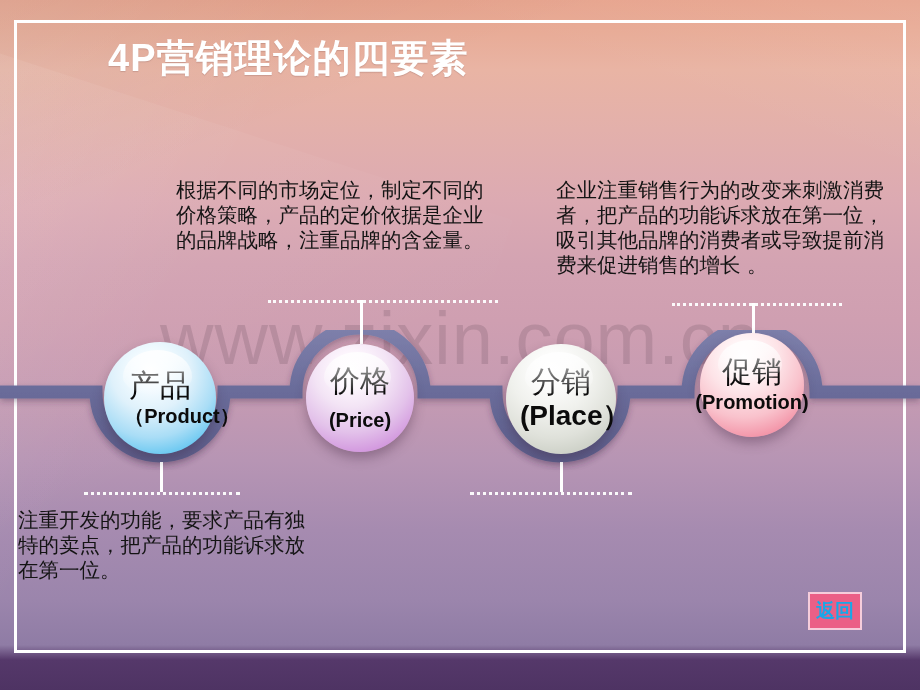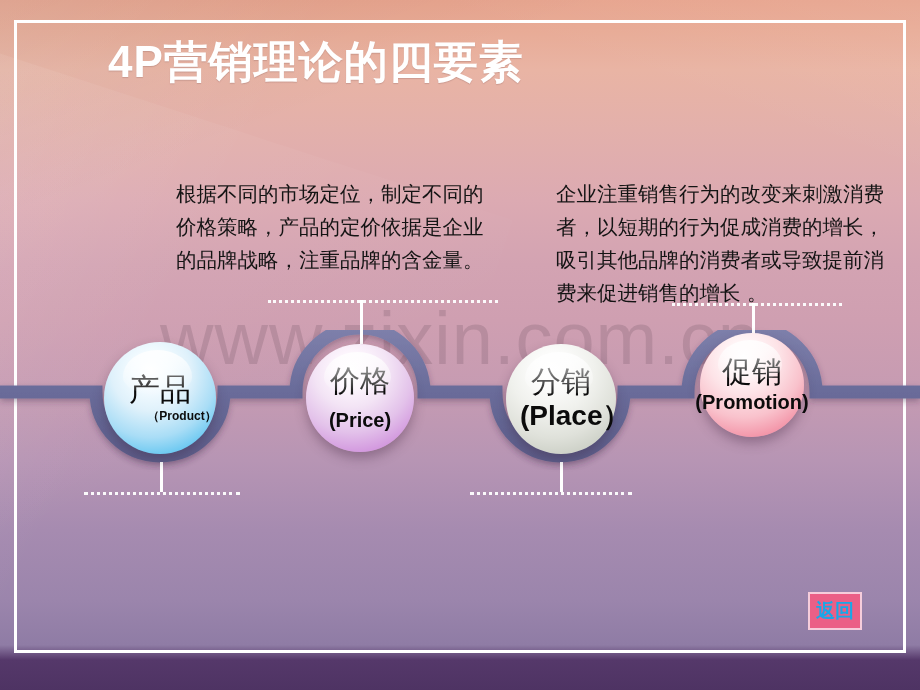--- a/index.html
+++ b/index.html
@@ -86,21 +86,21 @@
     white-space: nowrap;
     pointer-events: none;
     user-select: none;
   }
 
   
   .title {
     position: absolute;
     left: 108px;
     top: 33px;
-    font-size: 44px;
+    font-size: 38px;
     font-weight: bold;
     color: #ffffff;
     letter-spacing: 1px;
     white-space: nowrap;
     text-shadow: 0 1px 1px rgba(120,80,80,0.25);
   }
 
   
   .band {
     position: absolute;
@@ -110,21 +110,21 @@
     height: 140px;
     pointer-events: none;
   }
 
   
   .txt {
     position: absolute;
     color: #141414;
     font-family: "DejaVu Sans", "Liberation Sans", sans-serif;
     font-size: 20.5px;
-    line-height: 33px;
+    line-height: 25px;
     letter-spacing: 0px;
     white-space: pre-line;
   }
   .txt-price    { left: 176px; top: 178px; width: 320px; }
   .txt-promo    { left: 556px; top: 178px; width: 330px; }
   .txt-product  { left: 18px;  top: 508px; width: 300px; }
   .txt-place    { left: 392px; top: 508px; width: 390px; }
 
   
   .dotline {
@@ -263,39 +263,40 @@
   <div class="stem" style="left:752px; top:303px; height:44px;"></div>
 
   <div class="stem" style="left:160px; top:462px; height:30px;"></div>
   <div class="dotline" style="left:84px; top:492px; width:156px;"></div>
 
   <div class="stem" style="left:560px; top:462px; height:30px;"></div>
   <div class="dotline" style="left:470px; top:492px; width:162px;"></div>
 
   <div class="sphere sph-product" style="left:104px; top:342px; width:112px; height:112px;">
     <span class="cn" style="font-size:31px;">产品</span>
-    <span class="en" style="font-size:12px; margin-top:5px;margin-left:44px;">（Product）</span>
+    <span class="en" style="font-size:20px; margin-top:5px;margin-left:44px;">（Product）</span>
   </div>
 
   <div class="sphere sph-price" style="left:306px; top:344px; width:108px; height:108px;">
     <span class="cn" style="font-size:30px;">价格</span>
     <span class="en" style="font-size:20px; margin-top:14px;">(Price)</span>
   </div>
 
   <div class="sphere sph-place" style="left:506px; top:344px; width:110px; height:110px;">
     <span class="cn" style="font-size:30px;">分销</span>
     <span class="en" style="font-size:28px; margin-top:4px; width:82px;">(Place）</span>
   </div>
 
   <div class="sphere sph-promo" style="left:700px; top:333px; width:104px; height:104px;">
     <span class="cn" style="font-size:30px;">促销</span>
     <span class="en" style="font-size:20px; margin-top:5px; white-space:nowrap;">(Promotion)</span>
   </div>
 
   <div class="txt txt-price">根据不同的市场定位，制定不同的价格策略，产品的定价依据是企业的品牌战略，注重品牌的含金量。</div>
 
-  <div class="txt txt-promo">企业注重销售行为的改变来刺激消费者，以短期的行为促成消费的增长，吸引其他品牌的消费者或导致提前消费来促进销售的增长 。</div>
-
+  <div class="txt txt-promo">企业注重销售行为的改变来刺激消费者，把产品的功能诉求放在第一位，吸引其他品牌的消费者或导致提前消费来促进销售的增长 。</div>
+
+  <div class="txt txt-product">注重开发的功能，要求产品有独特的卖点，把产品的功能诉求放在第一位。</div>
 
 
   <div class="back-btn">返回</div>
 
 </div>
 
 </body></html>

